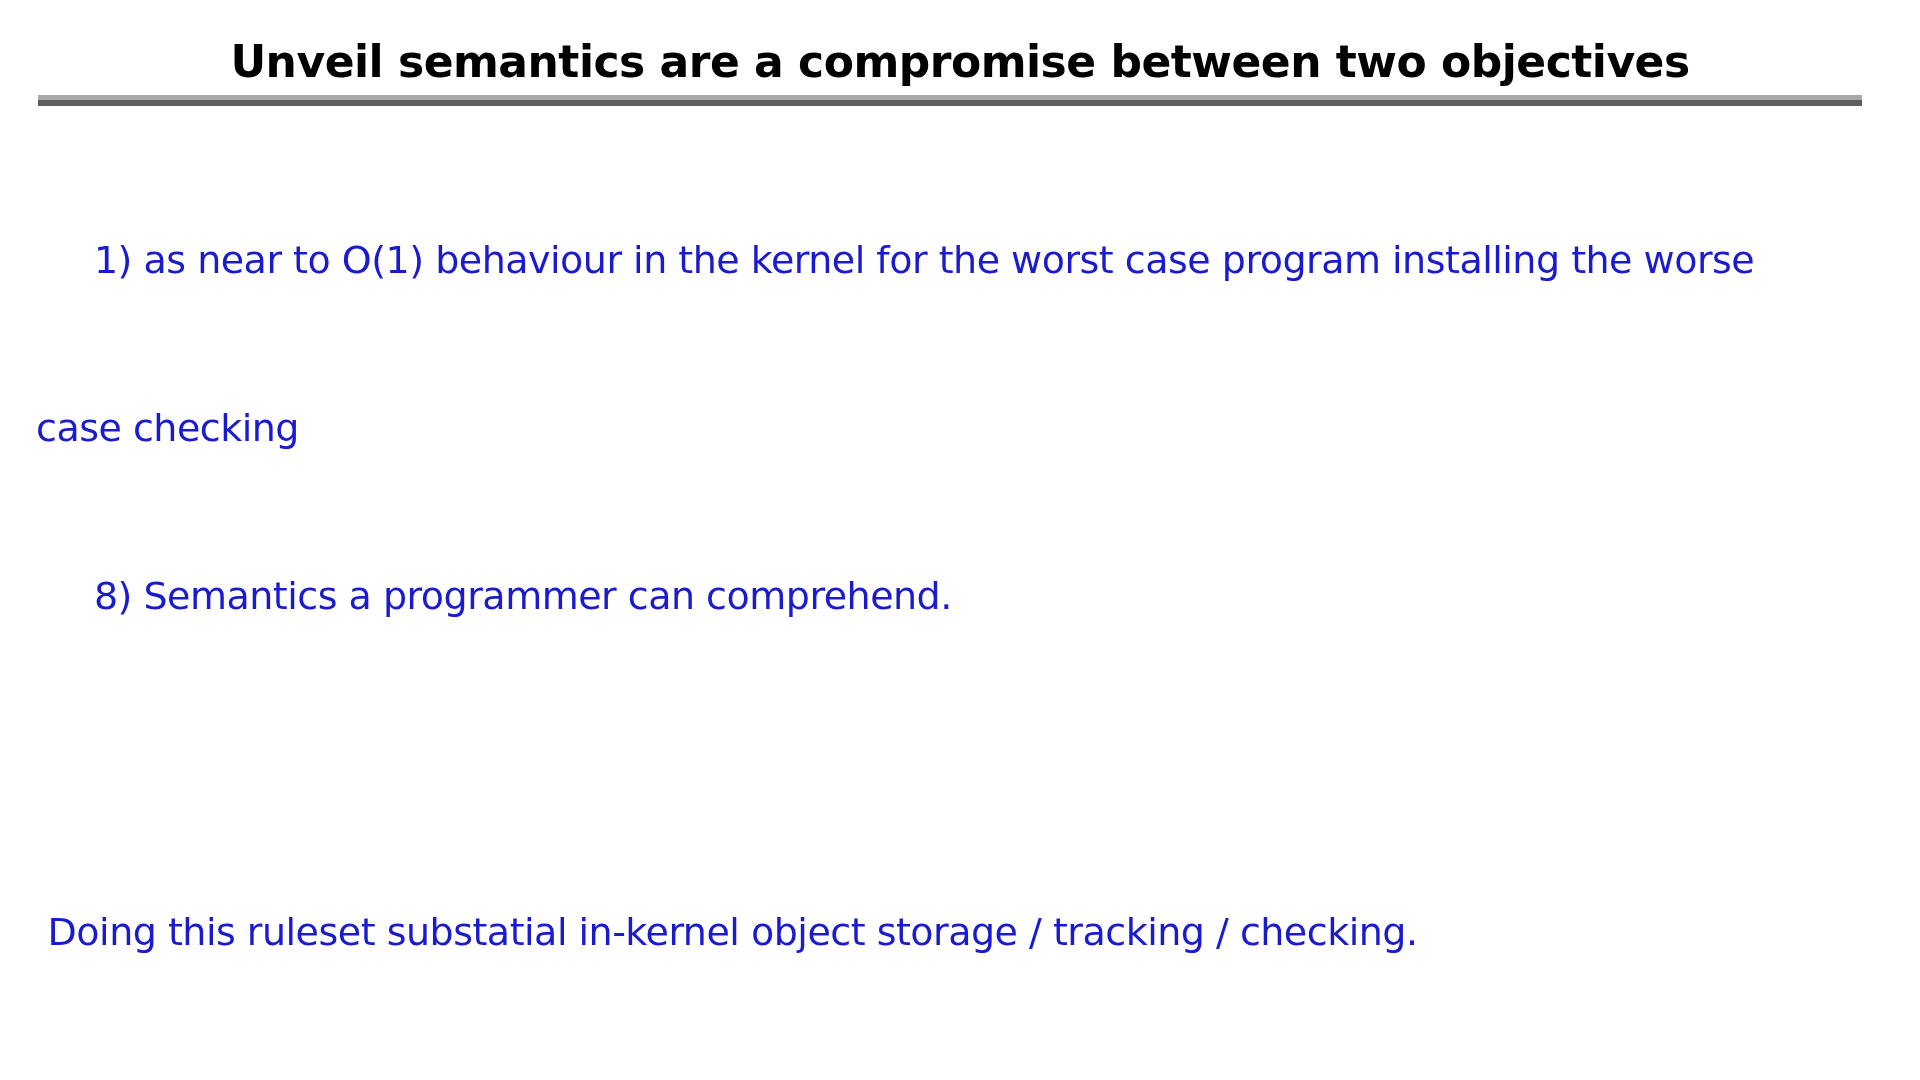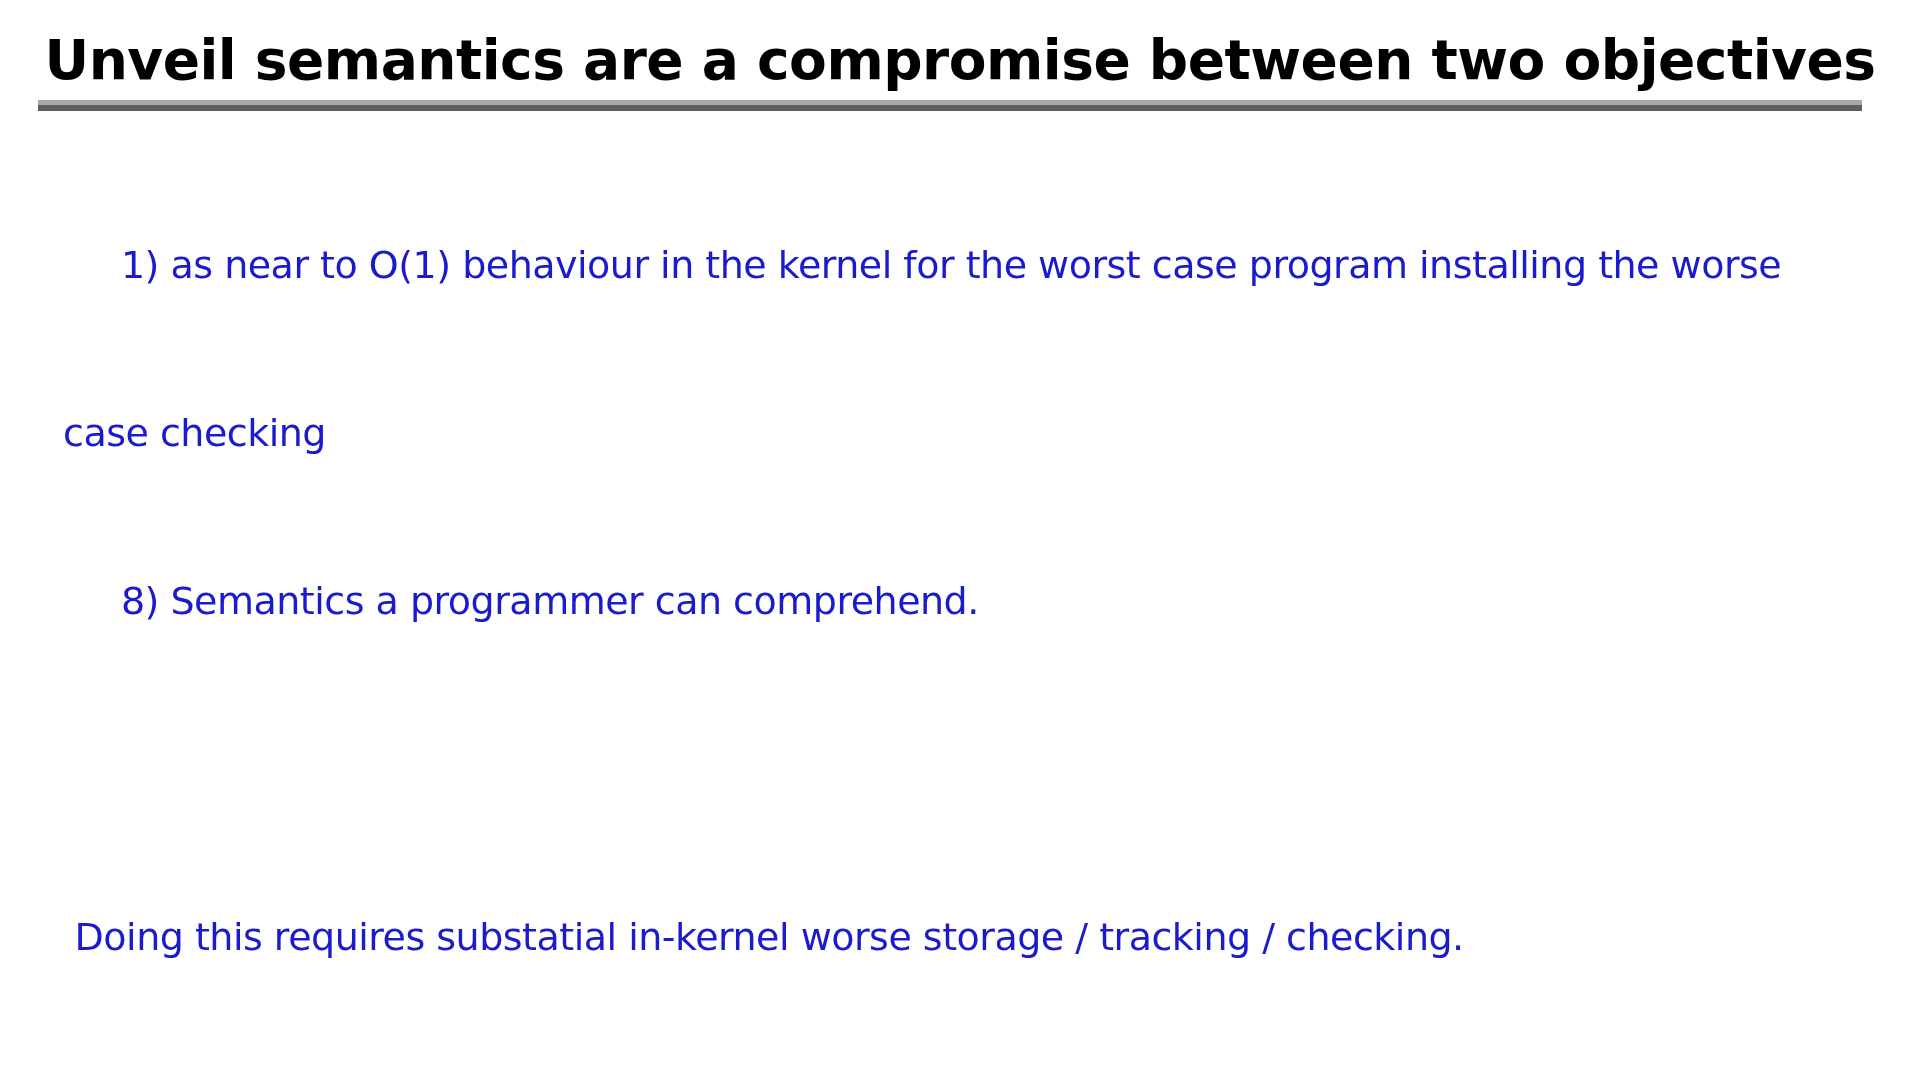--- a/index.html
+++ b/index.html
@@ -9,23 +9,23 @@
   }
   .slide {
     position: relative;
     width: 1920px;
     height: 1080px;
     background: #ffffff;
     overflow: hidden;
     font-family: "DejaVu Sans", sans-serif;
   }
   .slide-title {
-    padding-top: 28px;
+    padding-top: 36px;
     text-align: center;
-    font-size: 55px;
+    font-size: 44px;
     font-weight: bold;
     color: #000000;
     letter-spacing: -0.5px;
     white-space: pre;
   }
   .title-divider {
     margin: 8px 58px 0 38px;
     height: 11px;
   }
   .title-divider .rule-top {
@@ -38,41 +38,40 @@
     margin-top: 14px;
     padding-left: 36px;
     font-size: 38px;
     line-height: 56px;
     letter-spacing: -0.5px;
     white-space: pre;
   }
   .body-line {
     min-height: 56px;
     white-space: pre;
-    margin-left: 27px;
   }
 </style>
 </head>
 <body>
 
 <div class="slide">
 
   <div class="slide-title" style="color: rgb(0, 0, 0);">Unveil semantics are a compromise between two objectives</div>
 
   <div class="title-divider">
     <div class="rule-top" style="background: rgb(169, 169, 169);"></div>
     <div class="rule-bottom" style="background: rgb(94, 94, 94);"></div>
   </div>
 
   <div class="slide-body" style="color: rgb(26, 26, 207);">
     <div class="body-line">     1) as near to O(1) behaviour in the kernel for the worst case program installing the worse</div>
     <div class="body-line">case checking</div>
     <div class="body-line">     8) Semantics a programmer can comprehend.</div>
     <div class="body-line"></div>
-    <div class="body-line"> Doing this requires substatial in-kernel worse storage / tracking / checking.</div>
+    <div class="body-line"> Doing this ruleset substatial in-kernel object storage / tracking / checking.</div>
     <div class="body-line"></div>
     
     
     
     
     
     
     
     
     

